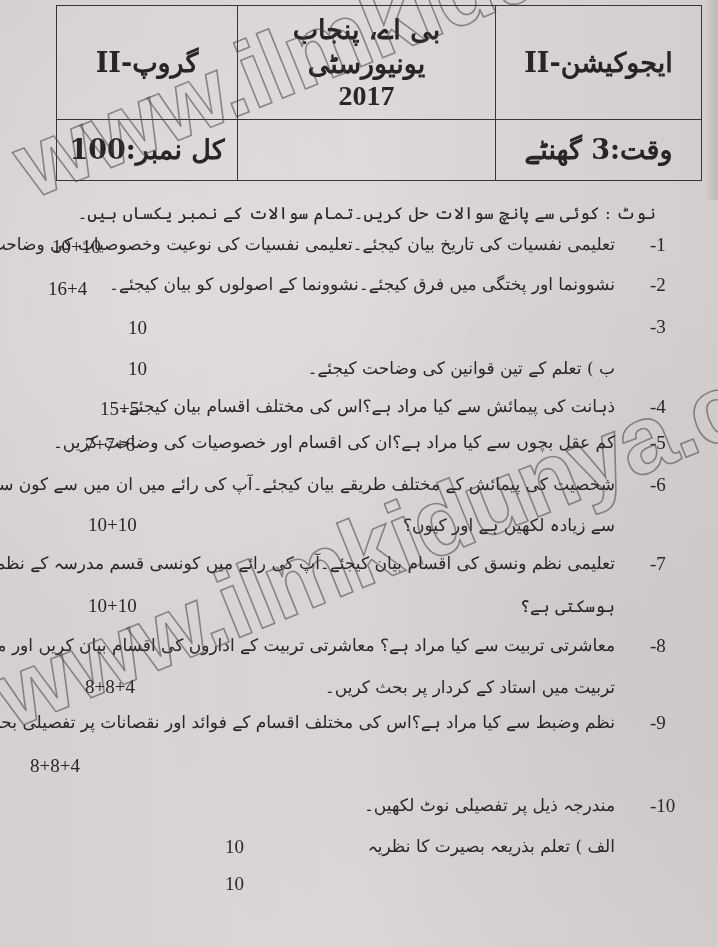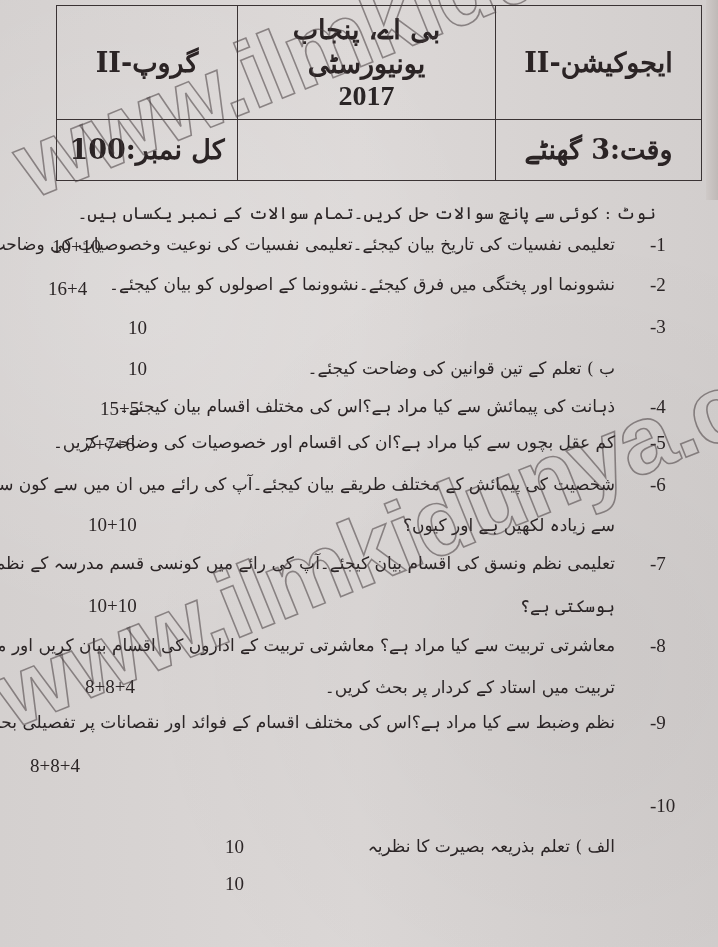--- a/index.html
+++ b/index.html
@@ -118,19 +118,20 @@
   <div class="line qnum" style="top:635px">-8</div>
   <div class="line qtext" style="top:635px">معاشرتی تربیت سے کیا مراد ہے؟ معاشرتی تربیت کے اداروں کی اقسام بیان کریں اور معاشرتی</div>
   <div class="line qtext" style="top:677px">تربیت میں استاد کے کردار پر بحث کریں۔</div>
   <div class="line marks" style="top:676px;left:85px">8+8+4</div>
 
   <div class="line qnum" style="top:712px">-9</div>
   <div class="line qtext" style="top:712px">نظم وضبط سے کیا مراد ہے؟اس کی مختلف اقسام کے فوائد اور نقصانات پر تفصیلی بحث کیجئے۔</div>
   <div class="line marks" style="top:755px;left:30px">8+8+4</div>
 
   <div class="line qnum" style="top:795px">-10</div>
+  <div class="line qtext" style="top:795px">مندرجہ ذیل پر تفصیلی نوٹ لکھیں۔</div>
   <div class="line qtext" style="top:836px">الف ) تعلم بذریعہ بصیرت کا نظریہ</div>
   <div class="line marks" style="top:836px;left:225px">10</div>
   <div class="line marks" style="top:873px;left:225px">10</div>
 </div>
 
 <div class="wm" style="left:40px;top:110px;transform:rotate(-22deg)">www.ilmkidunya.com</div>
 <div class="wm" style="left:20px;top:640px;transform:rotate(-22deg)">www.ilmkidunya.com</div>
 
 </body></html>

